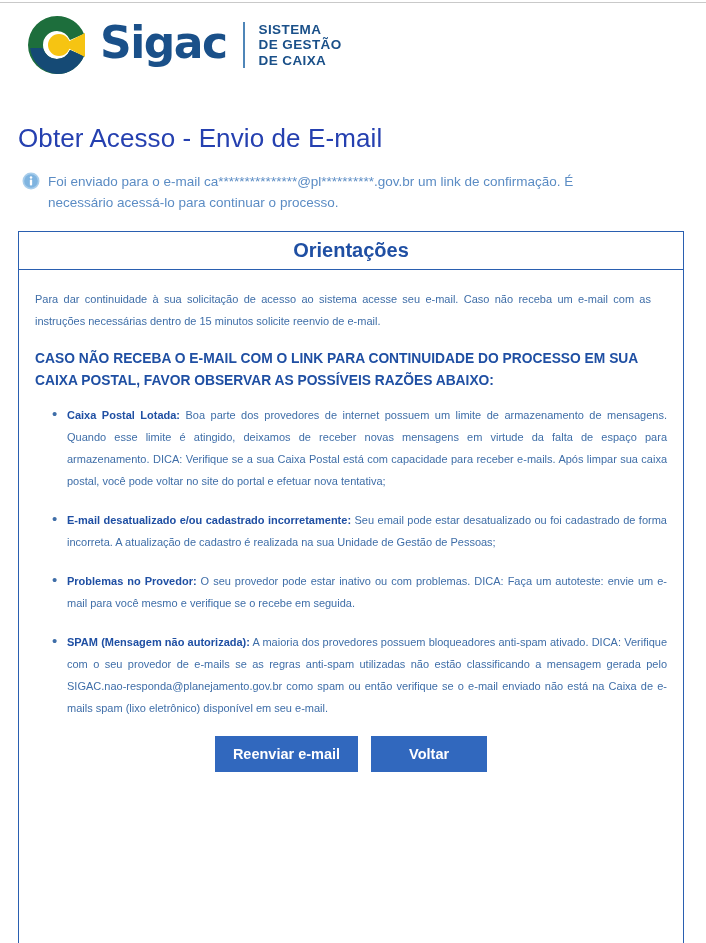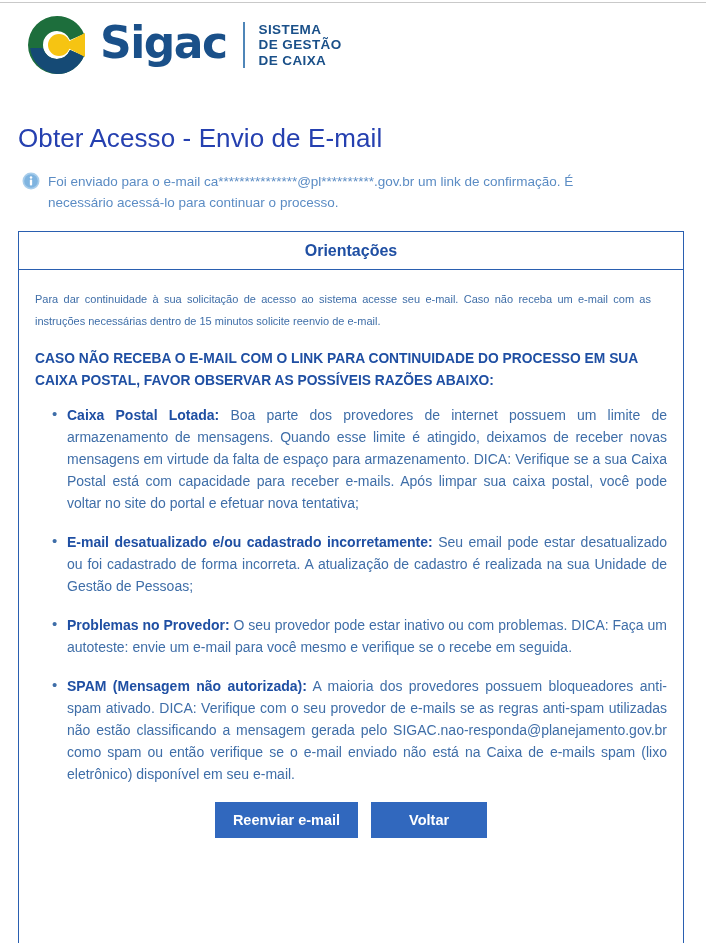--- a/index.html
+++ b/index.html
@@ -110,21 +110,21 @@
     background: #ffffff;
   }
   .panel-header {
     height: 37px;
     border-bottom: 1px solid #2a5fb0;
     display: flex;
     align-items: center;
     justify-content: center;
   }
   .panel-header-title {
-    font-size: 16px;
+    font-size: 20px;
     font-weight: bold;
     color: #1f4fa3;
   }
   .panel-body {
     padding: 18px 16px 0 16px;
   }
 
   .lead {
     font-size: 11px;
     line-height: 22px;
@@ -141,21 +141,21 @@
     text-align: left;
   }
 
   ul.reasons {
     margin: 0;
     padding-left: 32px;
     list-style: none;
   }
   ul.reasons > li {
     position: relative;
-    font-size: 14px;
+    font-size: 11px;
     line-height: 22px;
     color: #3f6ea8;
     text-align: justify;
     margin-bottom: 17px;
   }
   ul.reasons > li::before {
     content: "\2022";
     position: absolute;
     left: -15px;
     top: -1px;

